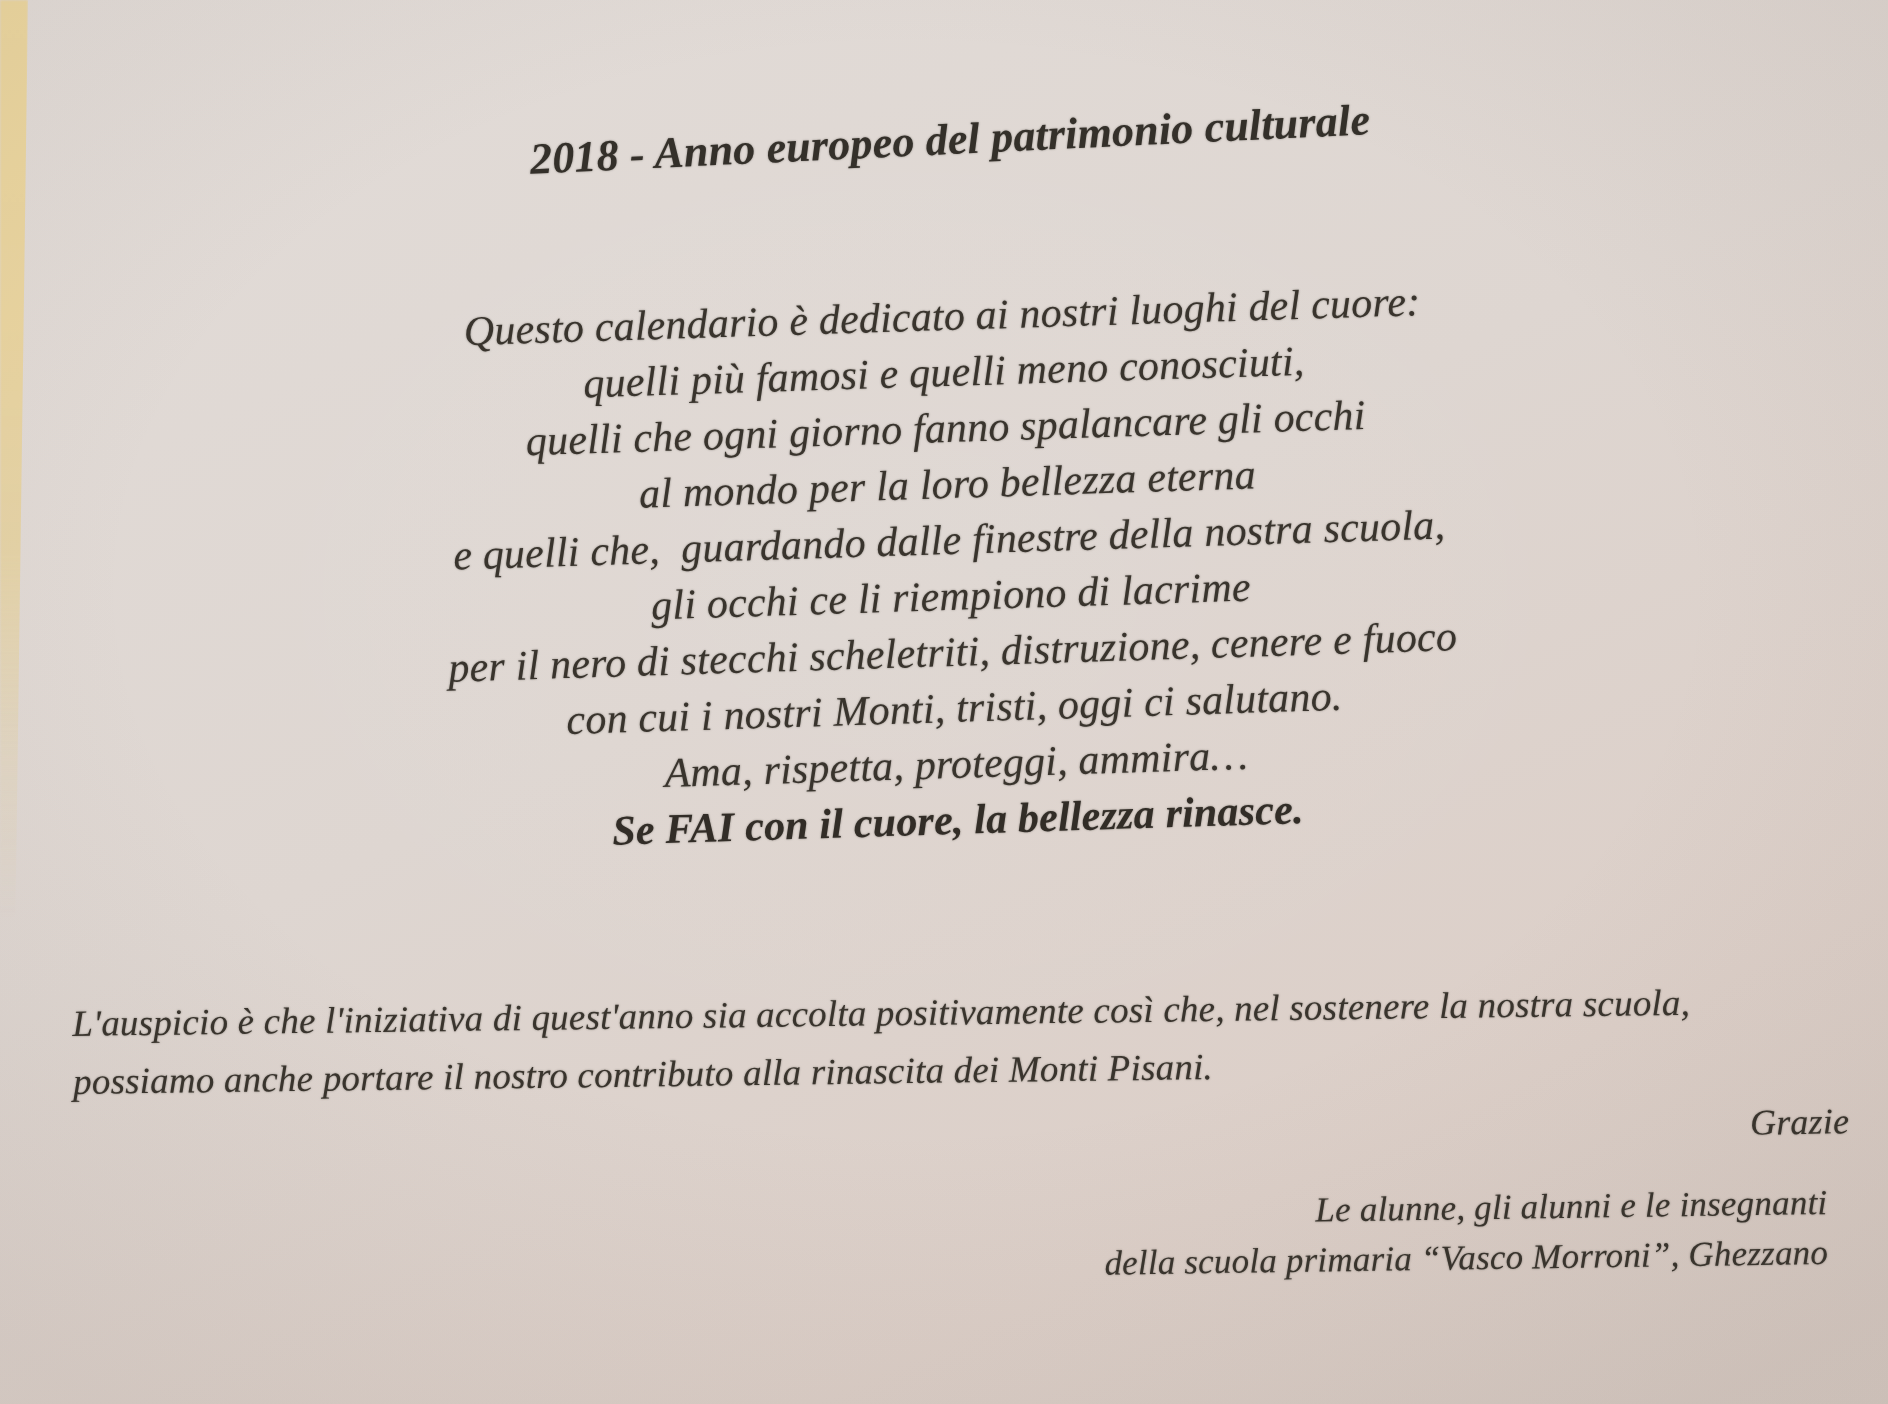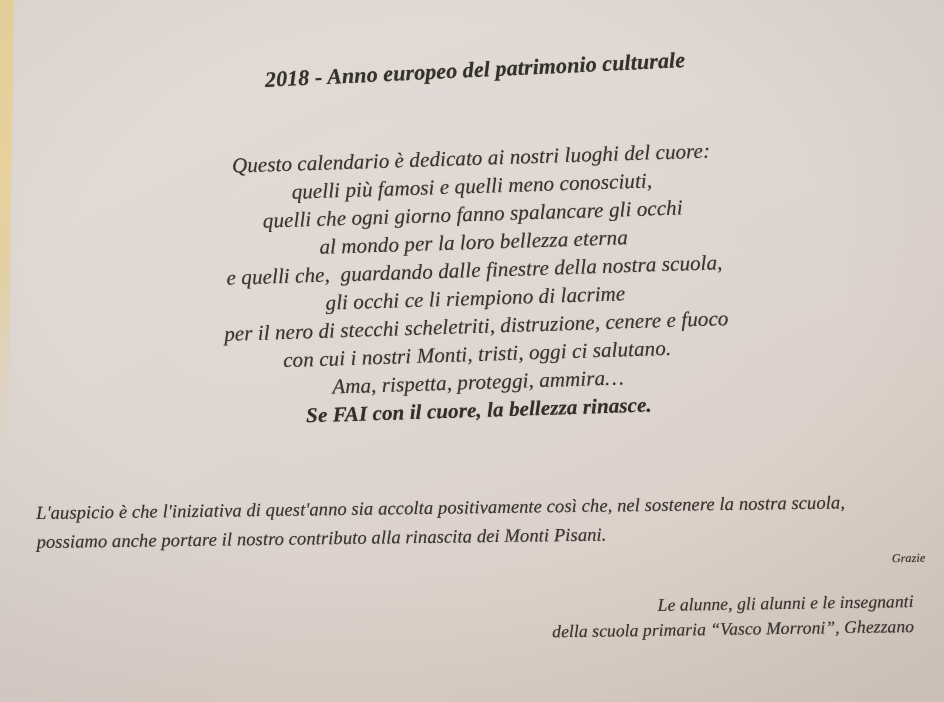--- a/index.html
+++ b/index.html
@@ -81,21 +81,21 @@
     width: 902px;
     text-align: left;
     font-size: 18.5px;
     line-height: 28.5px;
     transform: rotate(-0.75deg);
     transform-origin: 0 0;
   }
   .thanks {
     top: 551px;
     right: 19px;
-    font-size: 12px;
+    font-size: 18px;
     transform: rotate(-1deg);
   }
   .signature {
     top: 589px;
     right: 30px;
     text-align: right;
     font-size: 17.5px;
     line-height: 24.5px;
     transform: rotate(-0.85deg);
     transform-origin: 100% 50%;

